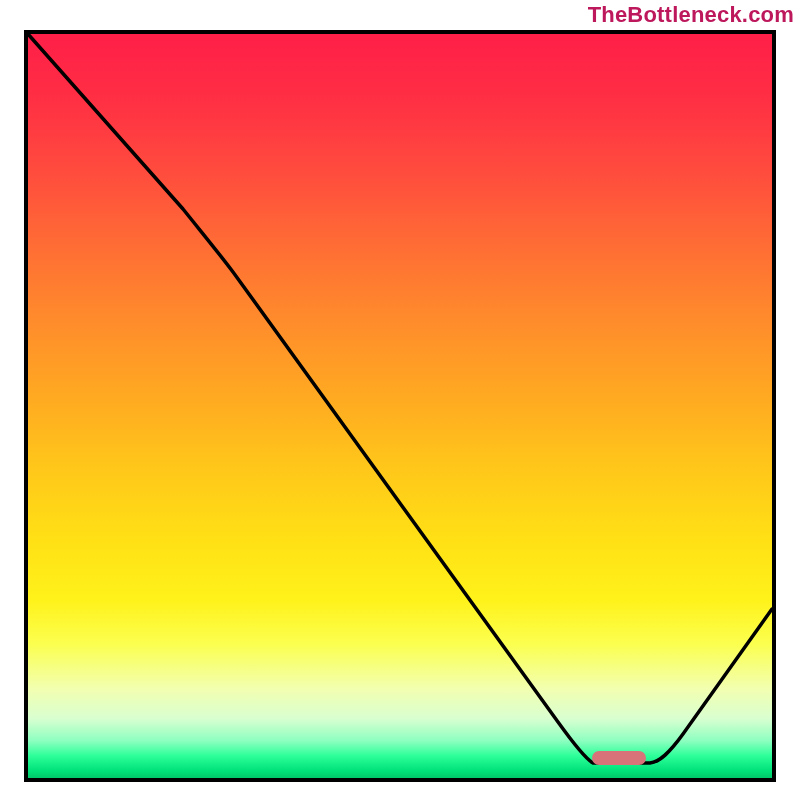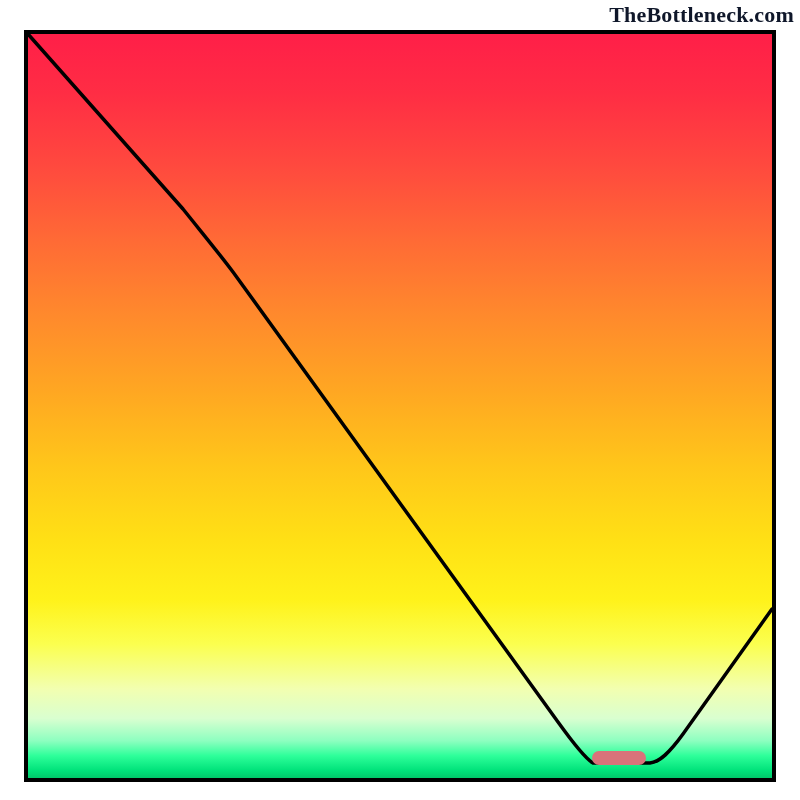--- a/index.html
+++ b/index.html
@@ -14,23 +14,22 @@
     position: relative;
     width: 800px;
     height: 800px;
   }
   .watermark {
     position: absolute;
     top: 2px;
     right: 6px;
     font-size: 22px;
     font-weight: 600;
-    color: #0f172a;
+    color: #be185d;
     letter-spacing: 0.2px;
-    font-family: Liberation Serif, serif;
   }
   .plot {
     position: absolute;
     left: 24px;
     top: 30px;
     width: 752px;
     height: 752px;
     border: 4px solid #000;
     box-sizing: border-box;
     overflow: hidden;

